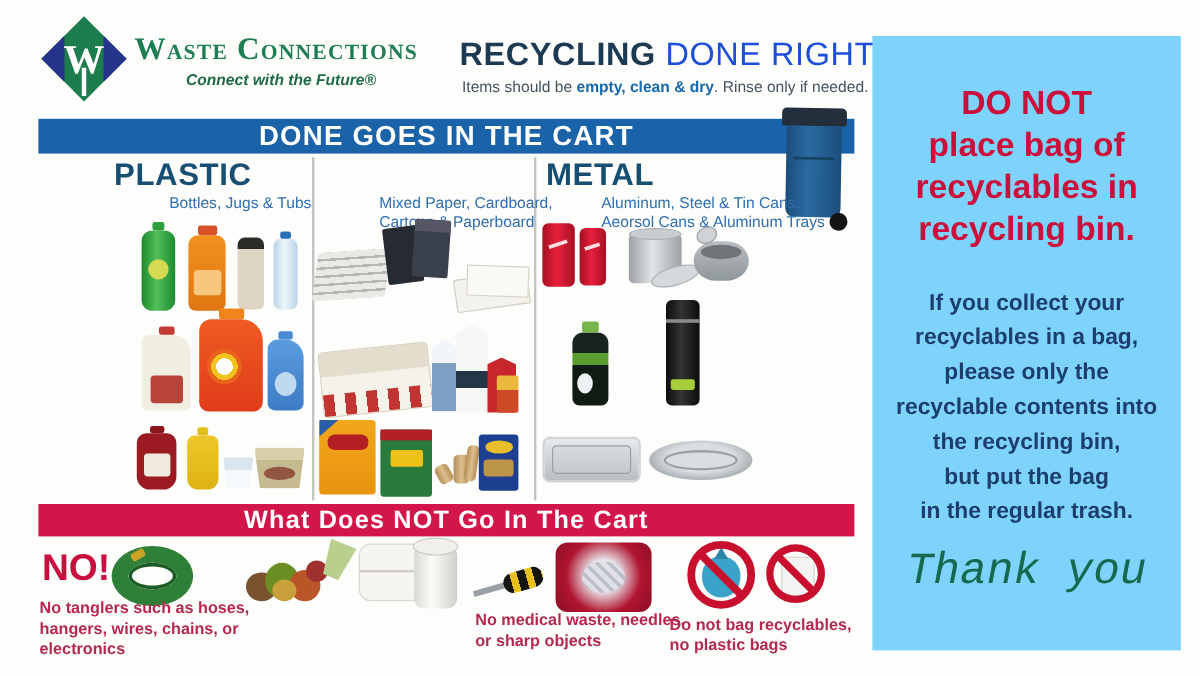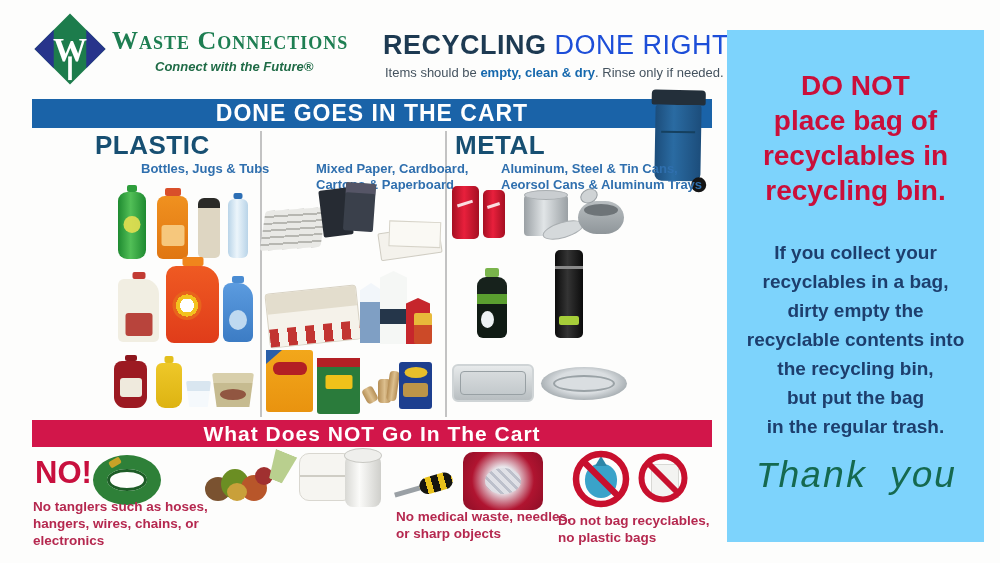--- a/index.html
+++ b/index.html
@@ -24,21 +24,21 @@
   
   .cart{position:absolute;left:649px;top:90px;width:58px;height:102px;transform:rotate(1deg);}
   .cart .lid{width:54px;height:15px;margin:0 auto;background:#232f3a;border-radius:4px 4px 2px 2px;}
   .cart .bin{position:relative;width:46px;height:76px;margin:0 auto;border-radius:3px 3px 7px 7px;
              background:linear-gradient(90deg,#1c4d7b,#2a6ba2 40%,#1c4d7b);}
   .cart .bin::before{content:"";position:absolute;left:6px;top:26px;right:6px;height:2px;background:#15405f;}
   .cart .wheel{position:absolute;right:0;bottom:0;width:15px;height:15px;border-radius:50%;background:#141414;}
   
   .vdiv{position:absolute;top:131px;height:286px;width:2px;background:#c3c3c3;}
   .col-h{position:absolute;top:130px;font-size:26px;font-weight:800;color:#174f72;letter-spacing:.5px;}
-  .col-d{position:absolute;top:161px;font-size:13px;font-weight:700;color:#2f6fae;
+  .col-d{position:absolute;top:161px;font-size:13px;font-weight:400;color:#2f6fae;
          line-height:1.25;white-space:pre-line;padding-left:46px;}
   
   .p{position:absolute;}
   .cap::before{content:"";position:absolute;left:50%;transform:translateX(-50%);
       top:calc(-1 * var(--ch,8px));width:var(--cw,12px);height:var(--ch,8px);
       background:var(--cc,#888);border-radius:2px;}
   .sprite{left:118px;top:192px;width:28px;height:67px;border-radius:9px;
       background:linear-gradient(90deg,#1e8a30,#52bf57 45%,#1e8a30);--cw:10px;--ch:7px;--cc:#2e9e3c;}
   .sprite::after{content:"";position:absolute;left:50%;top:36%;transform:translateX(-50%);
       width:17px;height:17px;border-radius:50%;background:#e4df51;opacity:.9;}
@@ -332,21 +332,21 @@
   <div class="sidebar">
     <div class="warn">
       <div>DO NOT</div>
       <div>place bag of</div>
       <div>recyclables in</div>
       <div>recycling bin.</div>
     </div>
     <div class="sbody">
       <div>If you collect your</div>
       <div>recyclables in a bag,</div>
-      <div>dirty empty the</div>
+      <div>please only the</div>
       <div>recyclable contents into</div>
       <div>the recycling bin,</div>
       <div>but put the bag</div>
       <div>in the regular trash.</div>
     </div>
     <div class="thanks">Thank you</div>
   </div>
 
 </div>
 

